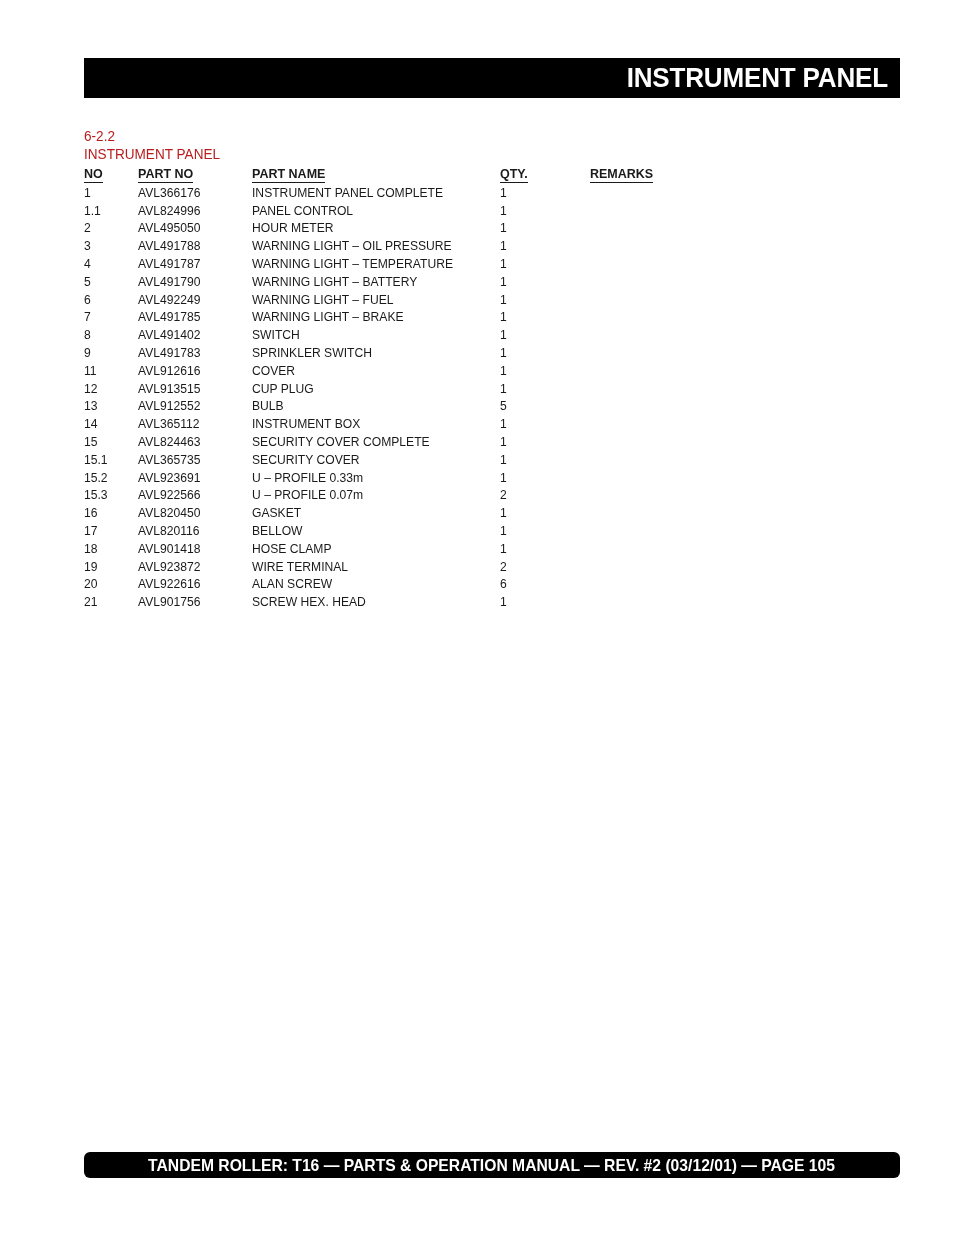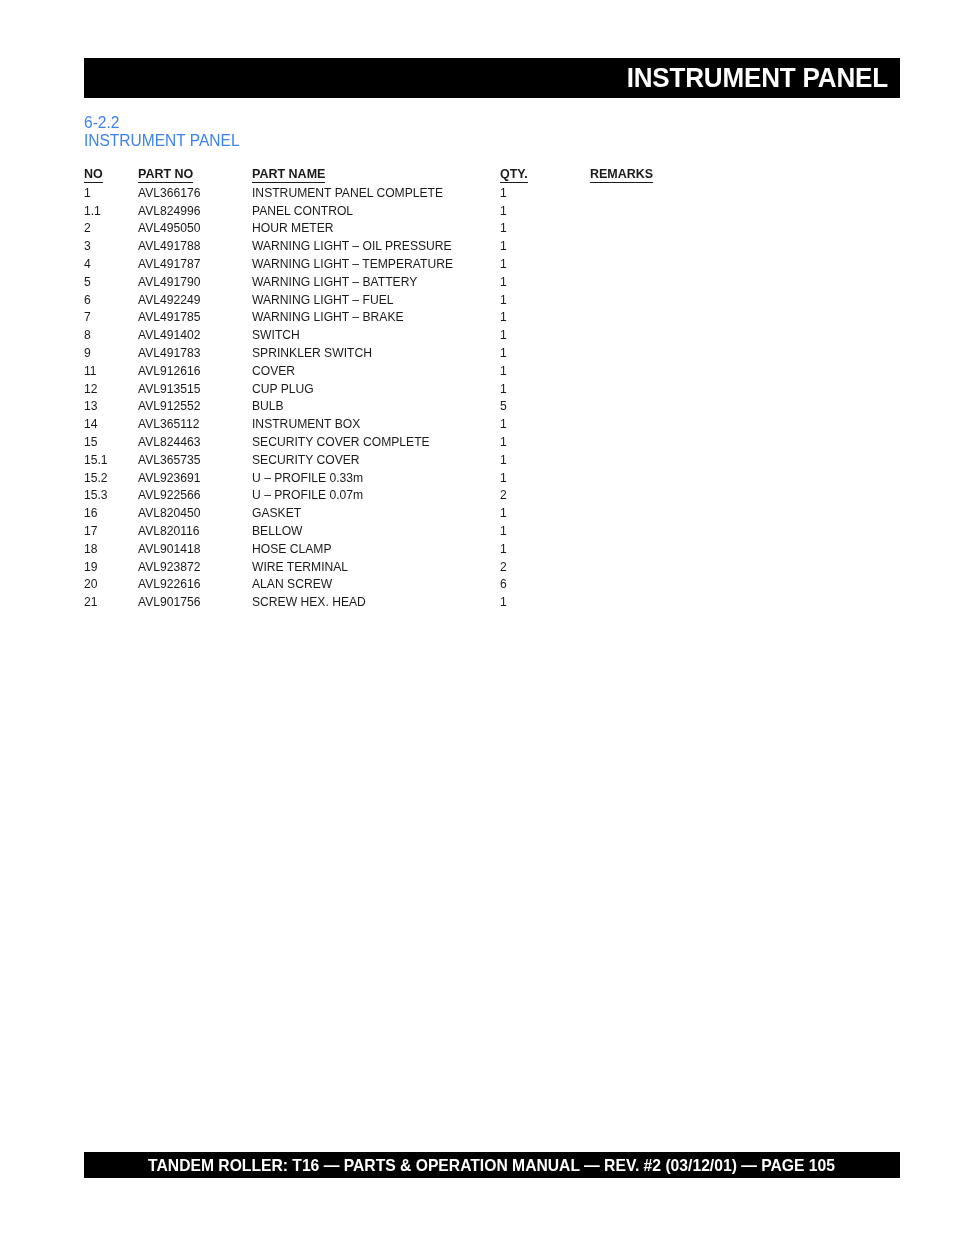--- a/index.html
+++ b/index.html
@@ -43,24 +43,24 @@
     line-height: 1;
     transform: scaleX(0.93);
     transform-origin: right center;
     white-space: nowrap;
   }
 
   
   .section-block {
     position: absolute;
     left: 84px;
-    top: 114px;
-    font-size: 16px;
+    top: 128px;
+    font-size: 14px;
     line-height: 17.5px;
-    color: #3b82f6;
+    color: #b91c1c;
     white-space: nowrap;
   }
   .section-block div { transform: scaleX(0.97); transform-origin: left center; }
 
   
   .parts-table {
     position: absolute;
     left: 84px;
     top: 166px;
     width: 760px;
@@ -104,20 +104,21 @@
   .footer-bar {
     position: absolute;
     left: 84px;
     top: 1152px;
     width: 816px;
     height: 26px;
     background: #000000;
     display: flex;
     align-items: center;
     justify-content: center;
+    border-radius: 6px;
   }
   .footer-bar-text {
     color: #ffffff;
     font-size: 16.5px;
     font-weight: bold;
     line-height: 1;
     white-space: nowrap;
     transform: scaleX(0.95);
     transform-origin: center center;
   }

